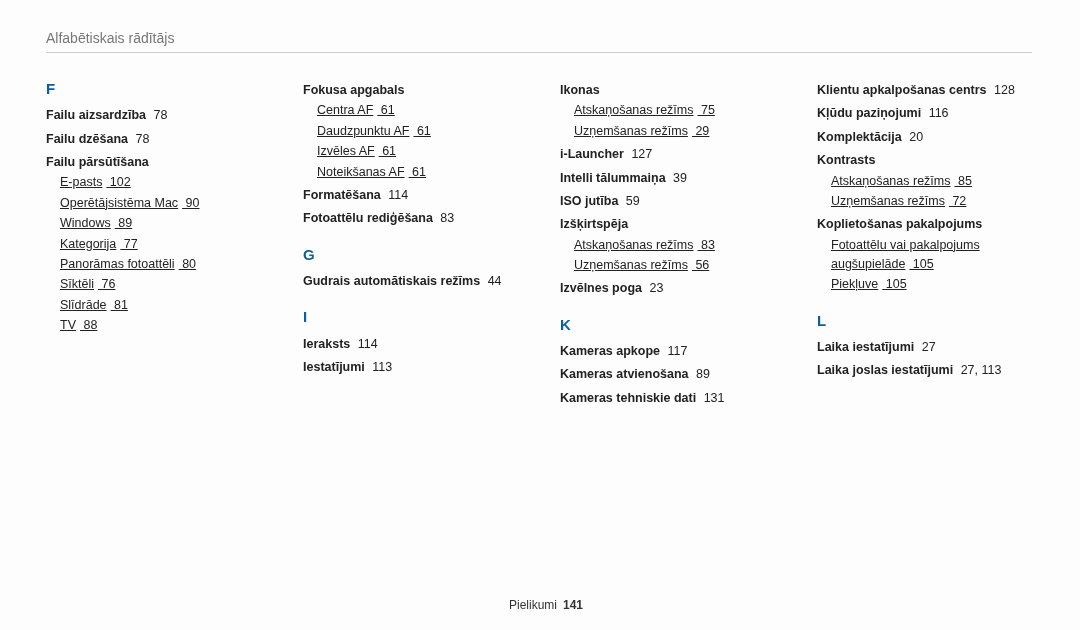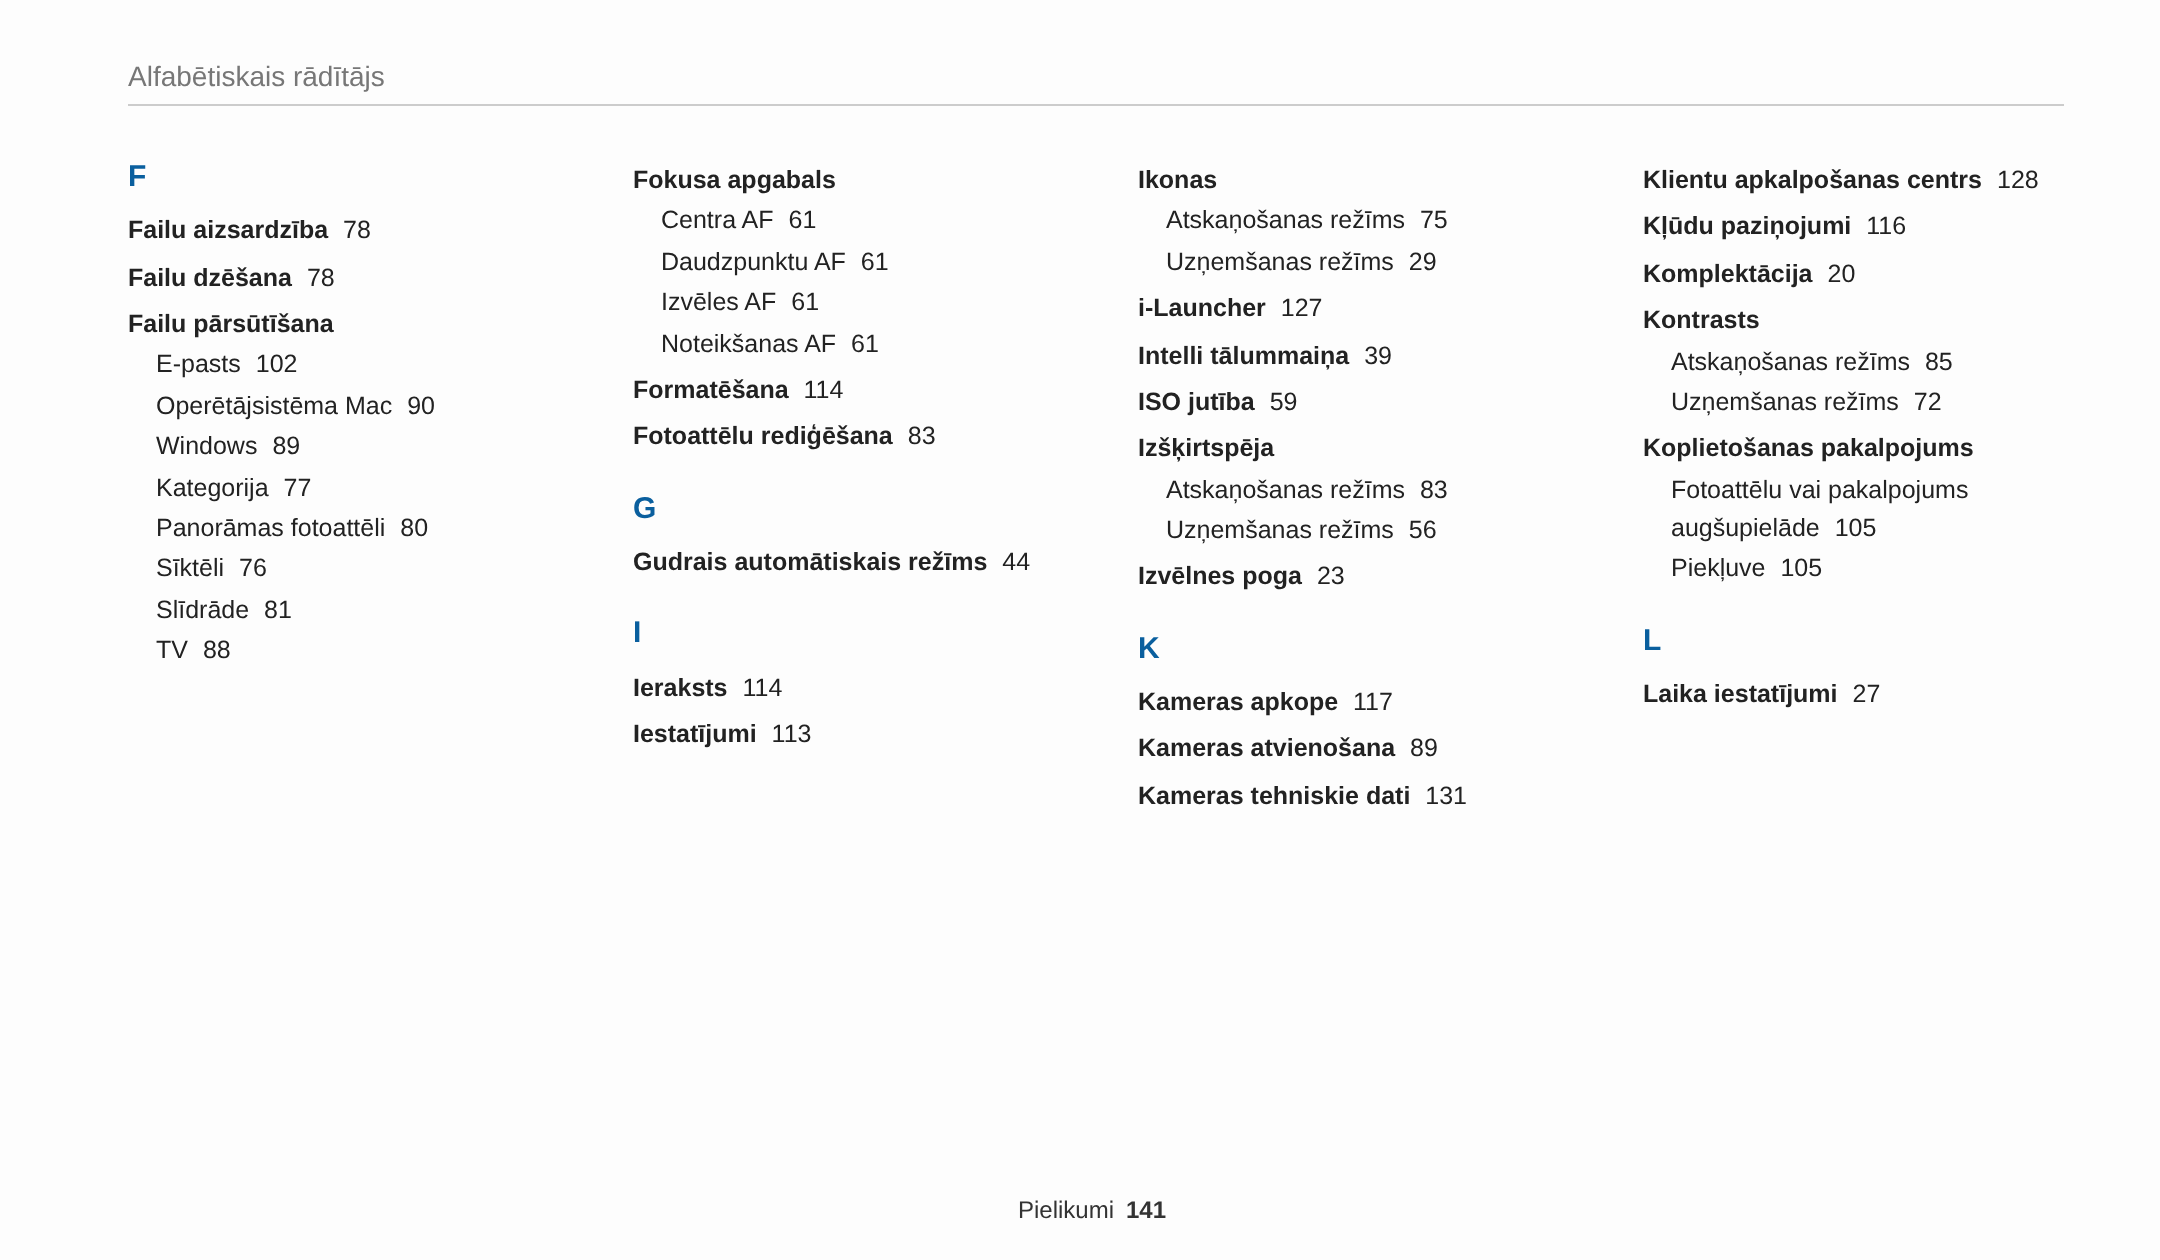--- a/index.html
+++ b/index.html
@@ -9,21 +9,21 @@
     height: 630px;
     background: #fdfdfd;
     font-family: "Segoe UI", "Helvetica Neue", Arial, sans-serif;
     color: #222;
   }
   .page {
     position: relative;
     width: 1080px;
     height: 630px;
     box-sizing: border-box;
-    padding: 30px 48px 30px 64px;
+    padding: 30px 48px 30px 46px;
   }
   .header {
     font-size: 14px;
     color: #777;
     font-weight: 400;
     margin-bottom: 4px;
   }
   .rule {
     border: none;
     border-top: 1px solid #ccc;
@@ -51,20 +51,21 @@
     margin-top: 4px;
   }
   .entry .pg {
     font-weight: 400;
     margin-left: 4px;
   }
   .sub {
     font-weight: 400;
     padding-left: 14px;
     margin-top: 1px;
+    text-decoration: underline;
   }
   .sub .pg { margin-left: 4px; }
   .footer {
     position: absolute;
     bottom: 18px;
     left: 0;
     width: 100%;
     text-align: center;
     font-size: 12px;
     color: #333;
@@ -128,18 +129,19 @@
         <div class="entry"><span>Kļūdu paziņojumi</span><span class="pg">  116</span></div>
         <div class="entry"><span>Komplektācija</span><span class="pg">  20</span></div>
         <div class="entry"><span>Kontrasts</span></div>
         <div class="sub"><span>Atskaņošanas režīms</span><span class="pg">  85</span></div>
         <div class="sub"><span>Uzņemšanas režīms</span><span class="pg">  72</span></div>
         <div class="entry"><span>Koplietošanas pakalpojums</span></div>
         <div class="sub"><span>Fotoattēlu vai pakalpojums augšupielāde</span><span class="pg">  105</span></div>
         <div class="sub"><span>Piekļuve</span><span class="pg">  105</span></div>
         <div class="letter">L</div>
         <div class="entry"><span>Laika iestatījumi</span><span class="pg">  27</span></div>
+        <div class="entry"><span>Laika joslas iestatījumi</span><span class="pg">  27, 113</span></div>
       </div>
     </div>
   <div class="footer">
     <span class="lbl">Pielikumi</span><span class="num">141</span>
   </div>
 </div>
 
 </body></html>

